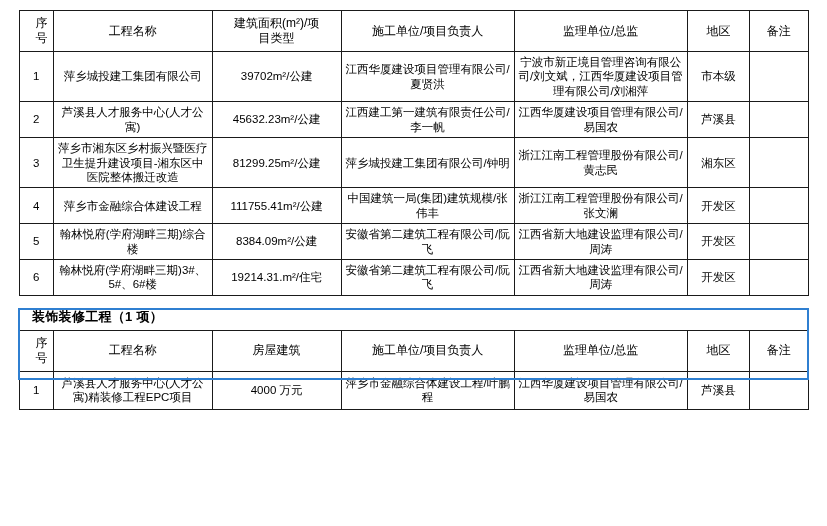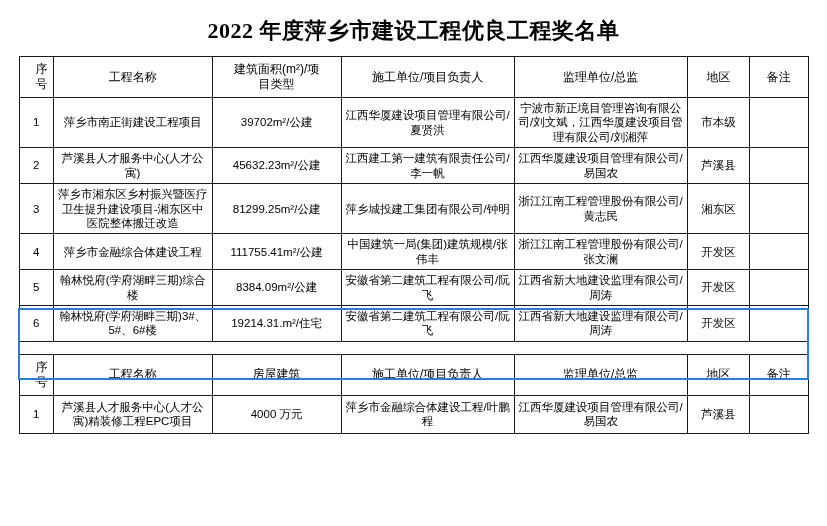--- a/index.html
+++ b/index.html
@@ -80,21 +80,20 @@
     font-weight: bold;
     margin: 0 0 4px 14px;
     letter-spacing: 0.3px;
   }
 </style>
 </head>
 <body>
 
 <div class="page">
 
-  <div class="doc-title">2022 年度萍乡市建设工程优良工程奖名单</div>
 
 
   <table class="grid">
     <colgroup>
       <col class="c-idx">
         <col class="c-name">
         <col class="c-area">
         <col class="c-unit">
         <col class="c-sup">
         <col class="c-reg">
@@ -107,21 +106,21 @@
         <th>建筑面积(m²)/项目类型</th>
         <th>施工单位/项目负责人</th>
         <th>监理单位/总监</th>
         <th>地区</th>
         <th>备注</th>
       </tr>
     </thead>
     <tbody>
       <tr style="height:36px;">
         <td>1</td>
-        <td class="cell-left">萍乡市南正街建设工程项目</td>
+        <td class="cell-left">萍乡城投建工集团有限公司</td>
         <td>39702m²/公建</td>
         <td>江西华厦建设项目管理有限公司/夏贤洪</td>
         <td>宁波市新正境目管理咨询有限公司/刘文斌，江西华厦建设项目管理有限公司/刘湘萍</td>
         <td>市本级</td>
         <td></td>
       </tr>
       <tr style="height:36px;">
         <td>2</td>
         <td class="cell-left">芦溪县人才服务中心(人才公寓)</td>
         <td>45632.23m²/公建</td>
@@ -164,20 +163,21 @@
         <td>安徽省第二建筑工程有限公司/阮飞</td>
         <td>江西省新大地建设监理有限公司/周涛</td>
         <td>开发区</td>
         <td></td>
       </tr>
     </tbody>
   </table>
 
   <div class="spacer"></div>
 
+  <div class="section-two-heading">装饰装修工程（1 项）</div>
 
   <table class="grid">
     <colgroup>
       <col class="c-idx">
         <col class="c-name">
         <col class="c-area">
         <col class="c-unit">
         <col class="c-sup">
         <col class="c-reg">
         <col class="c-rem">

